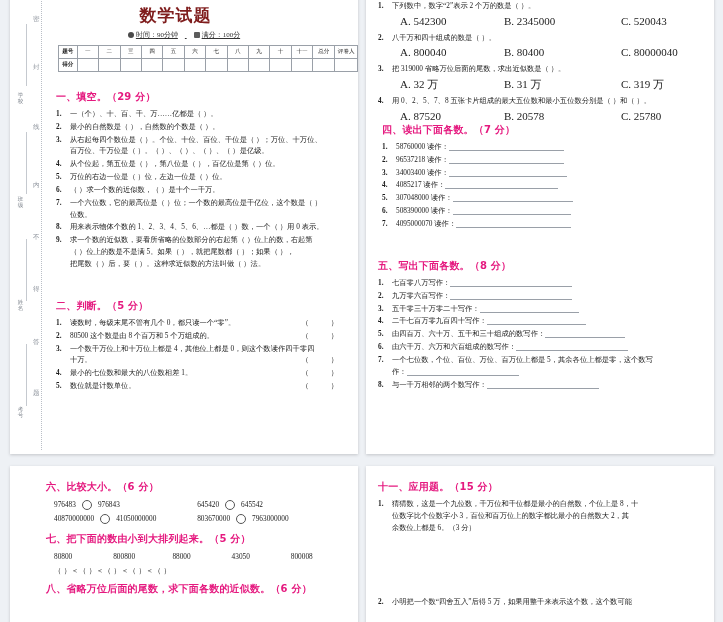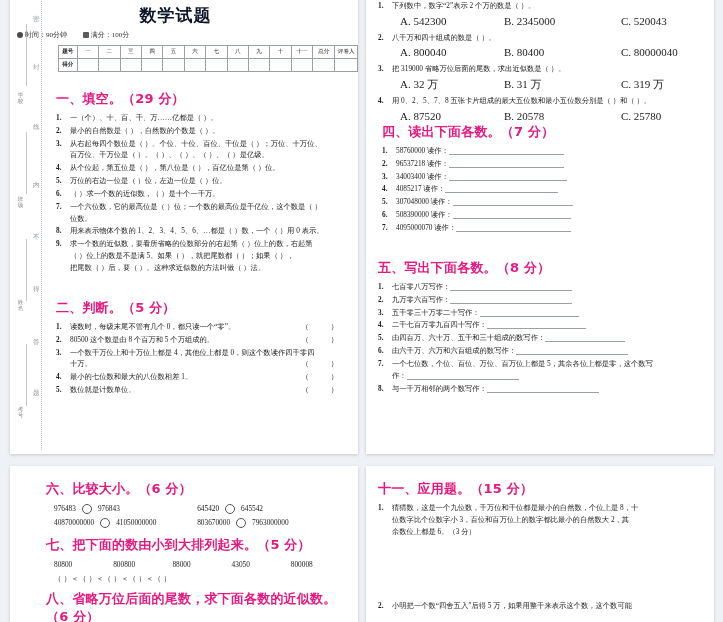--- a/index.html
+++ b/index.html
@@ -46,27 +46,27 @@
     line-height:1.12;
     text-align:center;
     font-family:"DejaVu Sans","Liberation Sans",sans-serif;
     word-break:break-all;
   }
 
   
   .paper-title{
     position:absolute;left:0;right:17px;top:10px;
     text-align:center;
-    font-size:17px;font-weight:bold;color:#0f172a;
+    font-size:17px;font-weight:bold;color:#7f1d1d;
     letter-spacing:1px;
     font-family:"DejaVu Sans","Liberation Sans",sans-serif;
   }
   .meta-row{
     position:absolute;left:0;right:0;top:36px;
-    font-size:7px;color:#333;
+    text-align:center;font-size:7px;color:#333;text-decoration:underline;
   }
   .meta-row .mi{margin:0 7px;white-space:nowrap;}
   .meta-ic{
     display:inline-block;width:6px;height:6px;
     vertical-align:-1px;margin-right:2px;
     background:#5c5c5c;border-radius:1px;
   }
   .meta-ic.clock{border-radius:50%;background:#4a4a4a;}
 
   
@@ -81,21 +81,21 @@
     height:12px;text-align:center;vertical-align:middle;
     padding:0;
   }
   .score-table td.hd{width:19px;font-weight:bold;}
   .score-table td.cl{width:22px;}
   .score-table td.wide{width:23px;}
 
   
   .content{position:absolute;left:46px;right:10px;}
   .sec-head{
-    color:#e5197f;font-weight:bold;font-size:13px;
+    color:#e5197f;font-weight:bold;font-size:10px;
     font-family:"DejaVu Sans","Liberation Sans",sans-serif;
     margin:0 0 4px 0;
     letter-spacing:.2px;
   }
   .q{
     font-size:7.3px;color:#1b1b1b;line-height:1.62;
     margin:0 0 1px 0;
     position:relative;
     padding-left:14px;
   }

